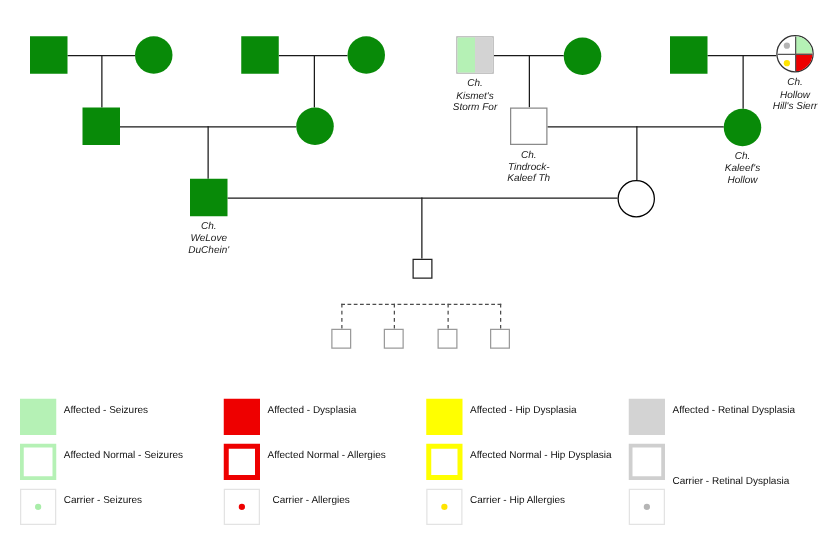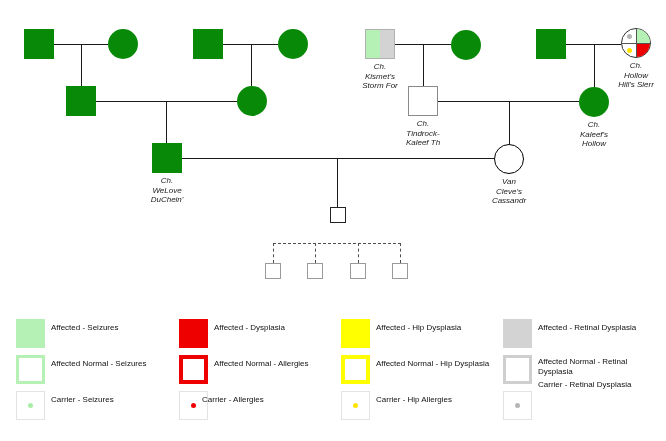--- a/index.html
+++ b/index.html
@@ -108,55 +108,49 @@
   <div class="plbl" style="left:552px;top:120px">
     <span class="bl">Ch.</span>
     <span class="bl">Kaleef's</span>
     <span class="bl">Hollow</span>
   </div>
   <div class="plbl" style="left:125px;top:176px">
     <span class="bl">Ch.</span>
     <span class="bl">WeLove</span>
     <span class="bl">DuChein'</span>
   </div>
-  <div class="plbl" style="left:467px;top:177px">
-    <span class="bl">Van</span>
-    <span class="bl">Cleve's</span>
-    <span class="bl">Cassandr</span>
-  </div>
 
   <div class="sw" style="left:16px;top:319px;background:#b5f1b5"></div>
   <div class="lg-lbl" style="left:51px;top:323px">Affected - Seizures</div>
   <div class="sw" style="left:16px;top:355px;background:#fff;border:3px solid #b5f1b5"></div>
   <div class="lg-lbl" style="left:51px;top:359px">Affected Normal - Seizures</div>
   <div class="sw" style="left:16px;top:391px;background:#fff;border:1px solid #e3e3e3">
     <div class="dot" style="background:#a9eda9"></div>
   </div>
   <div class="lg-lbl" style="left:51px;top:395px">Carrier - Seizures</div>
 
   <div class="sw" style="left:179px;top:319px;background:#ee0000"></div>
   <div class="lg-lbl" style="left:214px;top:323px">Affected - Dysplasia</div>
   <div class="sw" style="left:179px;top:355px;background:#fff;border:4px solid #ee0000"></div>
   <div class="lg-lbl" style="left:214px;top:359px">Affected Normal - Allergies</div>
   <div class="sw" style="left:179px;top:391px;background:#fff;border:1px solid #e3e3e3">
     <div class="dot" style="background:#ee0000"></div>
   </div>
-  <div class="lg-lbl" style="left:202px;top:395px">Carrier - Allergies</div>
+  <div class="lg-lbl" style="left:218px;top:395px">Carrier - Allergies</div>
 
   <div class="sw" style="left:341px;top:319px;background:#ffff00"></div>
   <div class="lg-lbl" style="left:376px;top:323px">Affected - Hip Dysplasia</div>
   <div class="sw" style="left:341px;top:355px;background:#fff;border:4px solid #ffff00"></div>
   <div class="lg-lbl" style="left:376px;top:359px">Affected Normal - Hip Dysplasia</div>
   <div class="sw" style="left:341px;top:391px;background:#fff;border:1px solid #e3e3e3">
     <div class="dot" style="background:#ffe400"></div>
   </div>
   <div class="lg-lbl" style="left:376px;top:395px">Carrier - Hip Allergies</div>
 
   <div class="sw" style="left:503px;top:319px;background:#d3d3d3"></div>
   <div class="lg-lbl" style="left:538px;top:323px">Affected - Retinal Dysplasia</div>
   <div class="sw" style="left:503px;top:355px;background:#fff;border:3px solid #cfcfcf"></div>
-  <div class="lg-lbl lg-wrap" style="left:538px;top:357px">Affected Normal - Retinal Dysplasia</div>
   <div class="sw" style="left:503px;top:391px;background:#fff;border:1px solid #e3e3e3">
     <div class="dot" style="background:#b5b5b5"></div>
   </div>
   <div class="lg-lbl" style="left:538px;top:380px">Carrier - Retinal Dysplasia</div>
 
 </div>
 
 </body></html>

